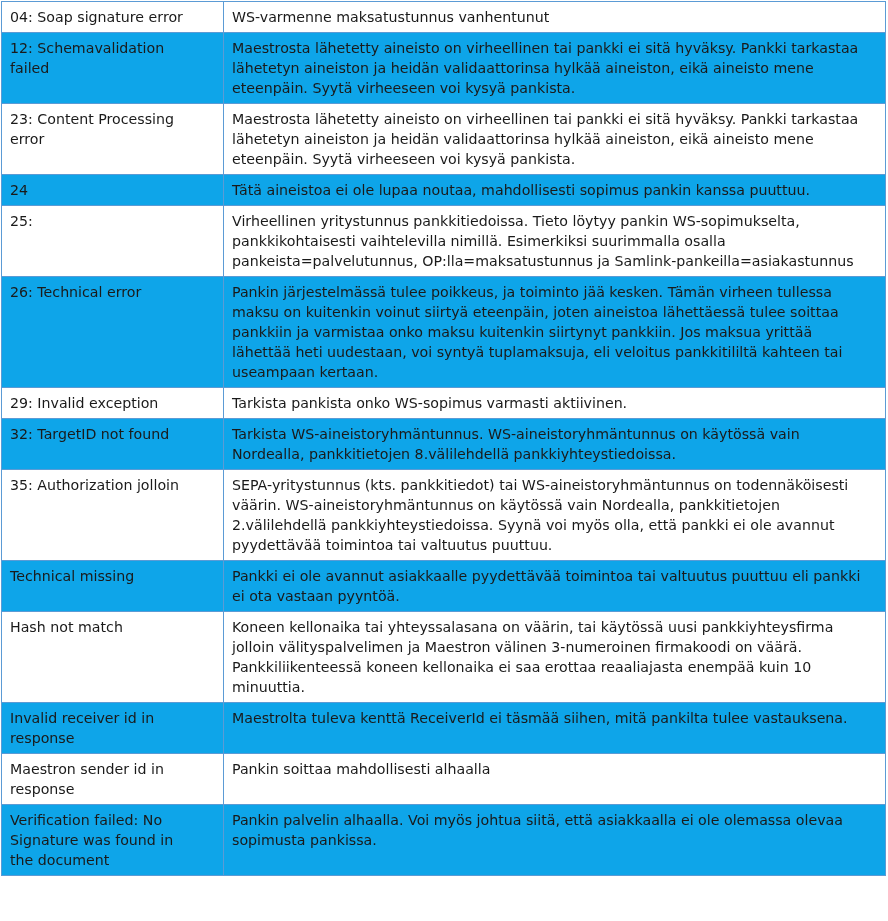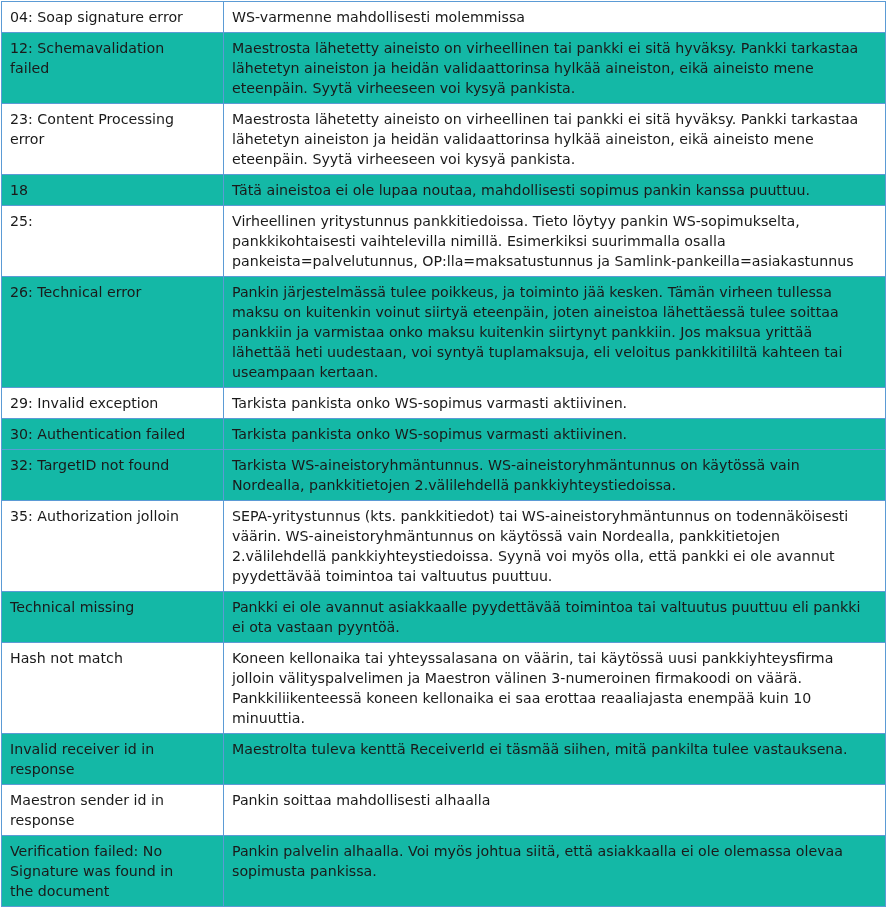--- a/index.html
+++ b/index.html
@@ -15,67 +15,63 @@
     color: #1a1a1a;
   }
   col.c1 { width: 222px; }
   col.c2 { width: 662px; }
   td {
     border: 1px solid #5b9bd5;
     padding: 5px 24px 5px 8px;
     vertical-align: top;
     word-wrap: break-word;
   }
-  tr.shade td { background: #14b8a6; }
+  tr.shade td { background: #0ea5e9; }
   tr.plain td { background: #ffffff; }
 </style>
 </head>
 <body>
 
 <table>
   <colgroup>
       <col class="c1">
       <col class="c2">
     </colgroup>
   <tbody>
     <tr class="plain">
       <td>04: Soap signature error</td>
-      <td>WS-varmenne mahdollisesti molemmissa</td>
+      <td>WS-varmenne maksatustunnus vanhentunut</td>
     </tr>
     <tr class="shade">
       <td>12: Schemavalidation failed</td>
       <td>Maestrosta lähetetty aineisto on virheellinen tai pankki ei sitä hyväksy. Pankki tarkastaa lähetetyn aineiston ja heidän validaattorinsa hylkää aineiston, eikä aineisto mene eteenpäin. Syytä virheeseen voi kysyä pankista.</td>
     </tr>
     <tr class="plain">
       <td>23: Content Processing error</td>
       <td>Maestrosta lähetetty aineisto on virheellinen tai pankki ei sitä hyväksy. Pankki tarkastaa lähetetyn aineiston ja heidän validaattorinsa hylkää aineiston, eikä aineisto mene eteenpäin. Syytä virheeseen voi kysyä pankista.</td>
     </tr>
     <tr class="shade">
-      <td>18</td>
+      <td>24</td>
       <td>Tätä aineistoa ei ole lupaa noutaa, mahdollisesti sopimus pankin kanssa puuttuu.</td>
     </tr>
     <tr class="plain">
       <td>25:</td>
       <td>Virheellinen yritystunnus pankkitiedoissa. Tieto löytyy pankin WS-sopimukselta, pankkikohtaisesti vaihtelevilla nimillä. Esimerkiksi suurimmalla osalla pankeista=palvelutunnus, OP:lla=maksatustunnus ja Samlink-pankeilla=asiakastunnus</td>
     </tr>
     <tr class="shade">
       <td>26: Technical error</td>
       <td>Pankin järjestelmässä tulee poikkeus, ja toiminto jää kesken. Tämän virheen tullessa maksu on kuitenkin voinut siirtyä eteenpäin, joten aineistoa lähettäessä tulee soittaa pankkiin ja varmistaa onko maksu kuitenkin siirtynyt pankkiin. Jos maksua yrittää lähettää heti uudestaan, voi syntyä tuplamaksuja, eli veloitus pankkitililtä kahteen tai useampaan kertaan.</td>
     </tr>
     <tr class="plain">
       <td>29: Invalid exception</td>
       <td>Tarkista pankista onko WS-sopimus varmasti aktiivinen.</td>
     </tr>
     <tr class="shade">
-      <td>30: Authentication failed</td>
-      <td>Tarkista pankista onko WS-sopimus varmasti aktiivinen.</td>
-    </tr>
-    <tr class="shade">
       <td>32: TargetID not found</td>
-      <td>Tarkista WS-aineistoryhmäntunnus. WS-aineistoryhmäntunnus on käytössä vain Nordealla, pankkitietojen 2.välilehdellä pankkiyhteystiedoissa.</td>
+      <td>Tarkista WS-aineistoryhmäntunnus. WS-aineistoryhmäntunnus on käytössä vain Nordealla, pankkitietojen 8.välilehdellä pankkiyhteystiedoissa.</td>
     </tr>
     <tr class="plain">
       <td>35: Authorization jolloin</td>
       <td>SEPA-yritystunnus (kts. pankkitiedot) tai WS-aineistoryhmäntunnus on todennäköisesti väärin. WS-aineistoryhmäntunnus on käytössä vain Nordealla, pankkitietojen 2.välilehdellä pankkiyhteystiedoissa. Syynä voi myös olla, että pankki ei ole avannut pyydettävää toimintoa tai valtuutus puuttuu.</td>
     </tr>
     <tr class="shade">
       <td>Technical missing</td>
       <td>Pankki ei ole avannut asiakkaalle pyydettävää toimintoa tai valtuutus puuttuu eli pankki ei ota vastaan pyyntöä.</td>
     </tr>
     <tr class="plain">

